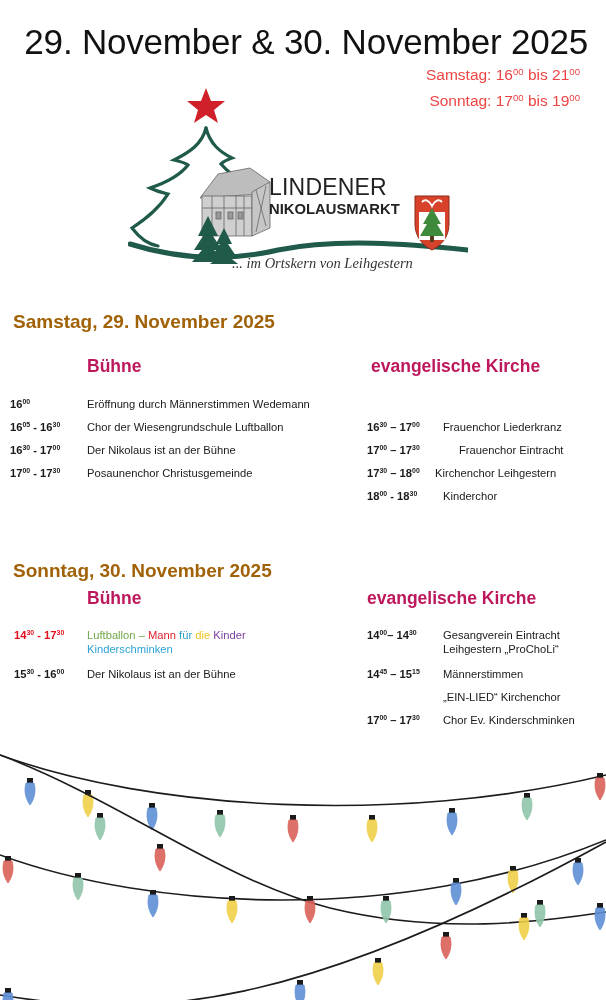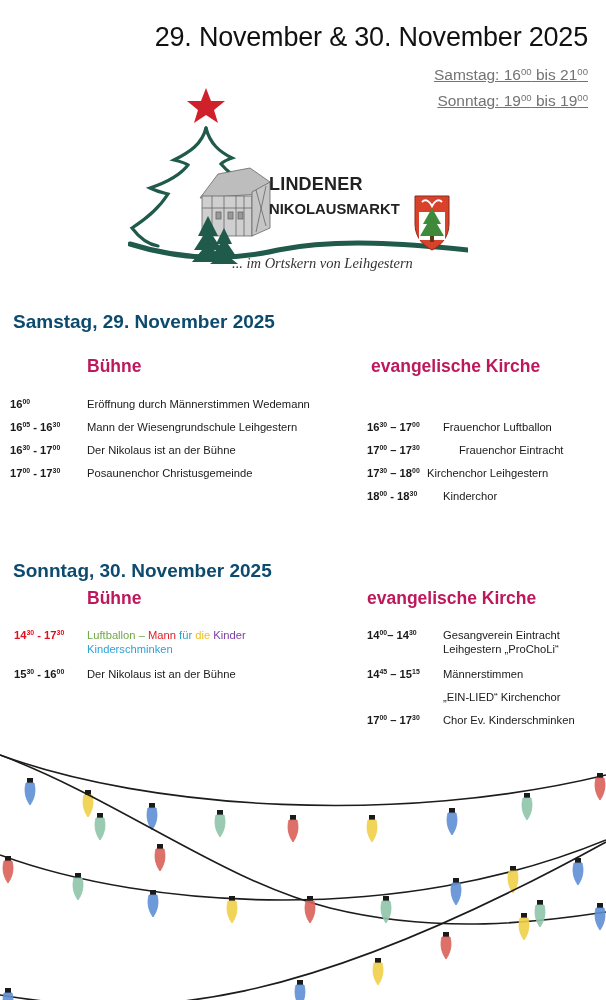--- a/index.html
+++ b/index.html
@@ -1,41 +1,41 @@
 <!DOCTYPE html>
 <html><head>
 <meta charset="utf-8">
 <style>
   html, body { margin: 0; padding: 0; background: #ffffff; }
   body { width: 606px; height: 1000px; position: relative; overflow: hidden;
          font-family: "Liberation Sans", sans-serif; color: #111; }
   .abs { position: absolute; }
-  .main-title { right: 18px; top: 22px; font-size: 27px; letter-spacing: -0.2px; color: #111; white-space: nowrap; }
-  .hours { right: 18px; font-size: 15.5px; color: #737373; white-space: nowrap; text-decoration: underline; }
+  .main-title { right: 18px; top: 22px; font-size: 35px; letter-spacing: -0.2px; color: #111; white-space: nowrap; }
+  .hours { right: 26px; font-size: 15.5px; color: #ef4444; white-space: nowrap; }
   .hours sup, .t sup { font-size: 62%; vertical-align: 0.55em; line-height: 0; }
-  .day-head { left: 13px; font-size: 19px; font-weight: bold; color: #0c4a6e; white-space: nowrap; }
+  .day-head { left: 13px; font-size: 19px; font-weight: bold; color: #a16207; white-space: nowrap; }
   .col-head { font-size: 17.5px; font-weight: bold; color: #be185d; white-space: nowrap; }
   .row { position: absolute; font-size: 11.2px; line-height: 14px; white-space: nowrap; color: #1a1a1a; }
   .row .t { position: absolute; left: 0; top: 0; font-weight: bold; }
   .row .d { position: absolute; top: 0; }
   .logo { left: 128px; top: 86px; width: 340px; height: 200px; }
-  .logo-text1 { left: 269px; top: 174px; font-size: 18px; font-weight: bold; color: #222; letter-spacing: 0.2px; }
+  .logo-text1 { left: 269px; top: 174px; font-size: 23px; font-weight: normal; color: #222; letter-spacing: 0.2px; }
   .logo-text2 { left: 269px; top: 201px; font-size: 14.8px; font-weight: bold; color: #222; letter-spacing: 0px; }
   .logo-tag { left: 232px; top: 255px; font-family: "Liberation Serif", serif; font-style: italic; font-size: 14.5px; color: #333; }
   .lights { left: 0; top: 730px; width: 606px; height: 270px; }
 </style>
 </head>
 <body>
 
 <div class="abs main-title">29. November &amp; 30. November 2025</div>
 <div class="abs hours" style="top:66px;">
   <span>Samstag: 16</span><sup>00</sup><span> bis 21</span><sup>00</sup>
 </div>
 <div class="abs hours" style="top:92px;">
-  <span>Sonntag: 19</span><sup>00</sup><span> bis 19</span><sup>00</sup>
+  <span>Sonntag: 17</span><sup>00</sup><span> bis 19</span><sup>00</sup>
 </div>
 
 <svg class="abs logo" viewBox="0 0 340 200">
 
   <polygon points="78,2 83,15 97,15 86,24 90,37 78,29 66,37 70,24 59,15 73,15" fill="#d0202a"></polygon>
 
   <path d="M78,42 C74,58 62,66 46,74 C54,76 58,77 60,79 C50,92 34,98 22,102 C30,106 36,107 40,108 C30,124 16,134 4,142 C10,150 18,158 30,160" fill="none" stroke="#1f5a4a" stroke-width="3.2" stroke-linecap="round"></path>
   <path d="M78,42 C82,58 92,66 104,72 C98,74 95,76 93,78 C100,86 108,92 116,96" fill="none" stroke="#1f5a4a" stroke-width="3.2" stroke-linecap="round"></path>
 
   <g stroke="#666" stroke-width="0.8" fill="#d4d4d4">
@@ -77,43 +77,43 @@
 <div class="abs col-head" style="left:87px; top:356px;">Bühne</div>
 <div class="abs col-head" style="left:371px; top:356px;">evangelische Kirche</div>
 
 <div id="sat-stage">
     <div class="row" style="left: 10px; top: 397px;">
       <span class="t">16<sup>00</sup></span>
       <span class="d" style="left: 77px;">Eröffnung durch Männerstimmen Wedemann</span>
     </div>
     <div class="row" style="left: 10px; top: 420px;">
       <span class="t">16<sup>05</sup> - 16<sup>30</sup></span>
-      <span class="d" style="left: 77px;">Mann der Wiesengrundschule Leihgestern</span>
+      <span class="d" style="left: 77px;">Chor der Wiesengrundschule Luftballon</span>
     </div>
     <div class="row" style="left: 10px; top: 443px;">
       <span class="t">16<sup>30</sup> - 17<sup>00</sup></span>
       <span class="d" style="left: 77px;">Der Nikolaus ist an der Bühne</span>
     </div>
     <div class="row" style="left: 10px; top: 466px;">
       <span class="t">17<sup>00</sup> - 17<sup>30</sup></span>
       <span class="d" style="left: 77px;">Posaunenchor Christusgemeinde</span>
     </div>
   </div>
 <div id="sat-church">
     <div class="row" style="left: 367px; top: 420px;">
       <span class="t">16<sup>30</sup> – 17<sup>00</sup></span>
-      <span class="d" style="left: 76px;">Frauenchor Luftballon</span>
+      <span class="d" style="left: 76px;">Frauenchor Liederkranz</span>
     </div>
     <div class="row" style="left: 367px; top: 443px;">
       <span class="t">17<sup>00</sup> – 17<sup>30</sup></span>
       <span class="d" style="left: 92px;">Frauenchor Eintracht</span>
     </div>
     <div class="row" style="left: 367px; top: 466px;">
       <span class="t">17<sup>30</sup> – 18<sup>00</sup></span>
-      <span class="d" style="left: 60px;">Kirchenchor Leihgestern</span>
+      <span class="d" style="left: 68px;">Kirchenchor Leihgestern</span>
     </div>
     <div class="row" style="left: 367px; top: 489px;">
       <span class="t">18<sup>00</sup> - 18<sup>30</sup></span>
       <span class="d" style="left: 76px;">Kinderchor</span>
     </div>
   </div>
 
 <div class="abs day-head" style="top:560px;">Sonntag, 30. November 2025</div>
 <div class="abs col-head" style="left:87px; top:588px;">Bühne</div>
 <div class="abs col-head" style="left:367px; top:588px;">evangelische Kirche</div>

